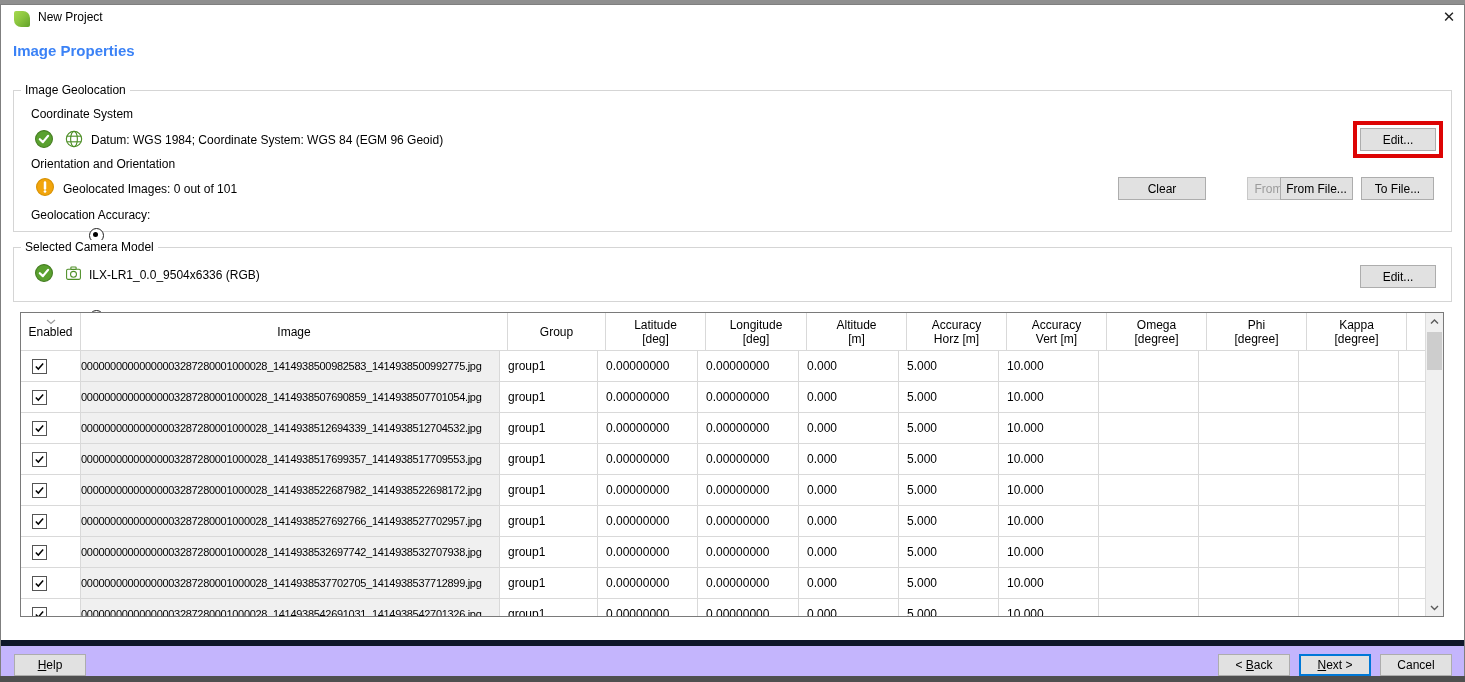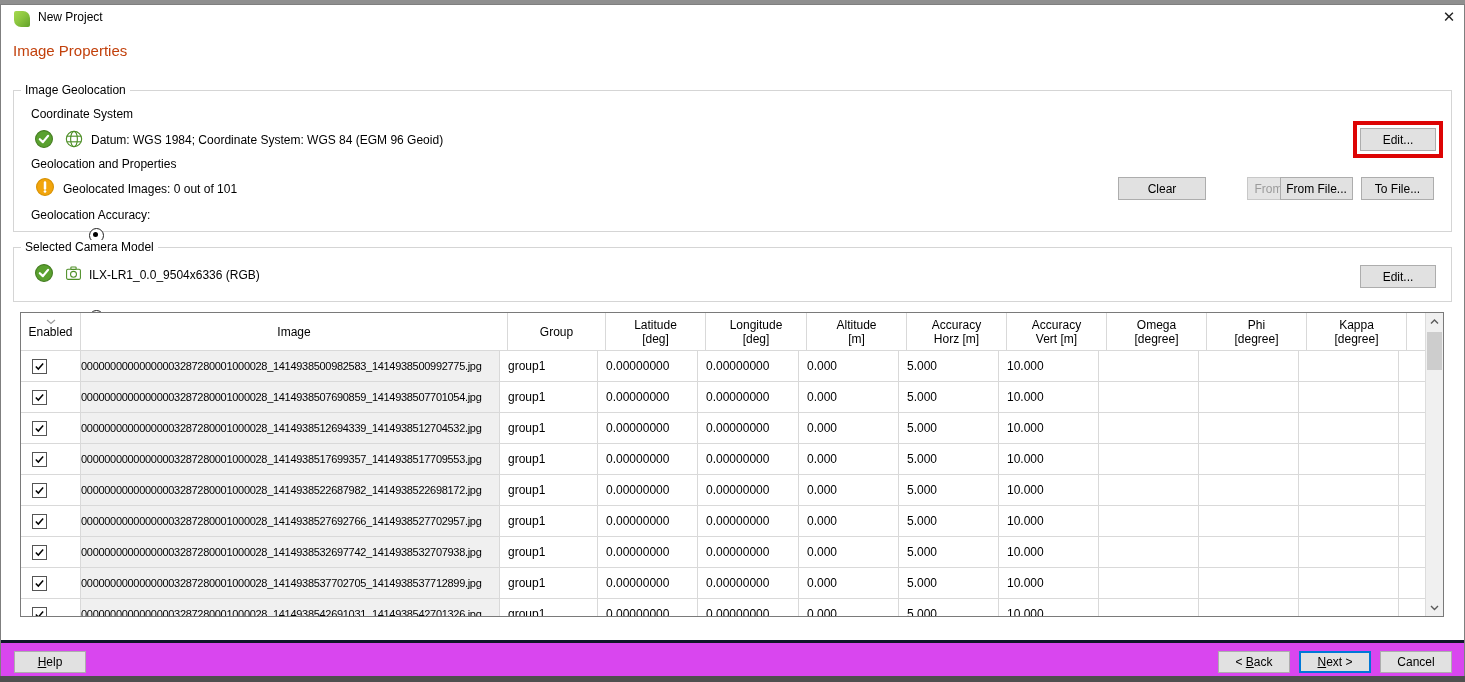--- a/index.html
+++ b/index.html
@@ -10,21 +10,21 @@
   
   #top-strip{left:0;top:0;width:1465px;height:4px;background:#8f8f8f;}
   #bottom-strip{left:0;top:676px;width:1465px;height:6px;background:#4f4f4f;}
   #dialog-frame{left:0;top:4px;width:1465px;height:672px;border:1px solid #7f7f7f;background:#fff;}
 
   
   #app-icon{left:14px;top:11px;width:16px;height:16px;background:linear-gradient(135deg,#a6d94e 0%,#8cc63f 45%,#62a12a 100%);border-radius:2px 7px 2px 7px;}
   #window-title{left:38px;top:10px;font-size:12px;}
   #close-btn{left:1438px;top:6px;width:22px;height:22px;text-align:center;line-height:22px;font-size:15px;color:#222;cursor:default;}
 
-  #page-title{left:13px;top:42px;font-size:15px;font-weight:normal;color:#c2410c;}
+  #page-title{left:13px;top:42px;font-size:15px;font-weight:bold;color:#3b82f6;}
 
   
   .groupbox{border:1px solid #d5d5d5;background:#fff;}
   .groupbox-label{position:absolute;top:-8px;left:7px;background:#fff;padding:0 4px;font-size:12px;color:#000;}
   #geo-group{left:13px;top:90px;width:1439px;height:142px;}
   #cam-group{left:13px;top:247px;width:1439px;height:55px;}
 
   .section-label{font-size:12px;color:#000;}
   .status-text{font-size:12px;color:#000;}
   .icon16{width:18px;height:18px;display:block;}
@@ -52,21 +52,21 @@
   .td.check-cell{justify-content:flex-start;padding-left:11px;}
   .checkbox{width:13px;height:13px;border:1px solid #555;background:#fff;display:flex;align-items:center;justify-content:center;}
   .sort-chevron{position:absolute;top:1px;left:50%;margin-left:-5px;width:10px;height:6px;}
 
   
   #vscroll{position:absolute;right:0;top:0;width:17px;height:303px;background:#f0f0f0;border-left:1px solid #dcdcdc;}
   .sb-arrow{position:absolute;left:0;width:17px;height:17px;display:flex;align-items:center;justify-content:center;}
   #sb-thumb{position:absolute;left:1px;top:19px;width:15px;height:38px;background:#cdcdcd;}
 
   
-  #footer{left:1px;top:640px;width:1463px;height:36px;background:#d946ef;border-top:3px solid #0f172a;}
+  #footer{left:1px;top:640px;width:1463px;height:36px;background:#c4b5fd;border-top:6px solid #0f172a;}
   .footer-btn{position:absolute;top:8px;height:22px;}
   u{text-decoration:underline;}
 </style>
 </head>
 <body>
 
 <div id="stage">
 
   <div class="abs" id="top-strip"></div>
   <div class="abs" id="dialog-frame"></div>
@@ -95,21 +95,21 @@
           <ellipse cx="8" cy="8" rx="3" ry="6.8"></ellipse>
           <line x1="1.6" y1="5.5" x2="14.4" y2="5.5"></line>
           <line x1="1.6" y1="10.5" x2="14.4" y2="10.5"></line>
         </svg>
     </span>
     <div class="abs status-text" style="left:77px;top:42px;">Datum: WGS 1984; Coordinate System: WGS 84 (EGM 96 Geoid)</div>
 
     <div class="abs red-highlight" style="left:1339px;top:30px;width:90px;height:37px;"></div>
     <button class="abs btn" style="left:1346px;top:37px;width:76px;height:23px;">Edit...</button>
 
-    <div class="abs section-label" style="left:17px;top:66px;">Geolocation and Properties</div>
+    <div class="abs section-label" style="left:17px;top:66px;">Orientation and Orientation</div>
 
     <span class="abs icon16" style="left:22px;top:87px;">
       <svg width="18" height="18" viewBox="0 0 16 16">
           <circle cx="8" cy="8" r="7.5" fill="#f2a50c" stroke="#d89204"></circle>
           <line x1="8" y1="4" x2="8" y2="9.3" stroke="#fff" stroke-width="2.2" stroke-linecap="round"></line>
           <circle cx="8" cy="12" r="1.2" fill="#fff"></circle>
         </svg>
     </span>
     <div class="abs status-text" style="left:49px;top:91px;">Geolocated Images: 0 out of 101</div>
 

